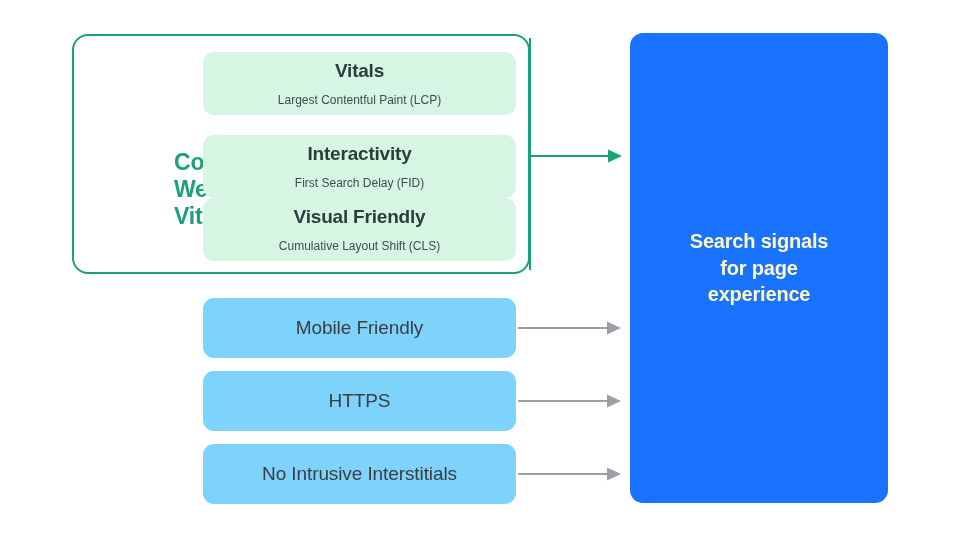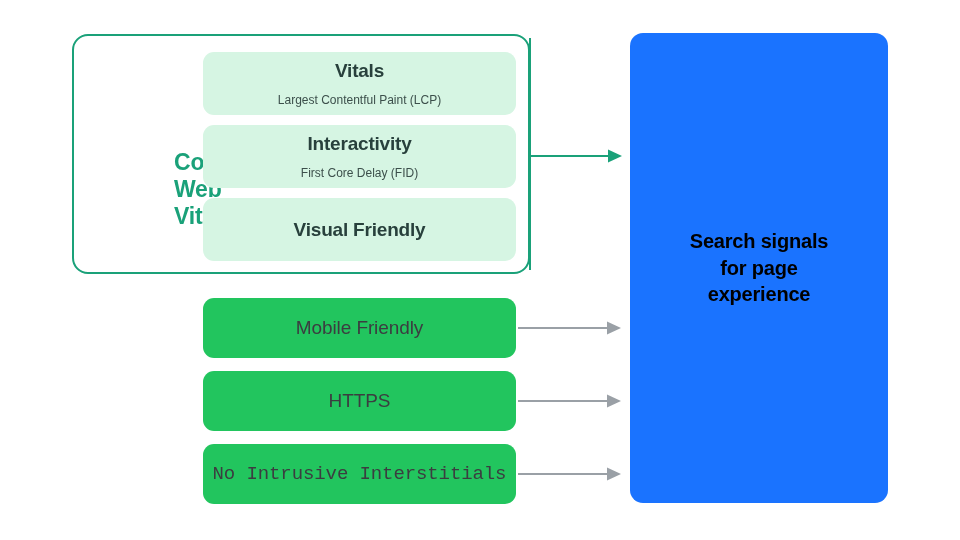--- a/index.html
+++ b/index.html
@@ -52,21 +52,21 @@
     width: 313px;
     height: 63px;
     background: #d6f5e3;
     border-radius: 11px;
     display: flex;
     flex-direction: column;
     align-items: center;
     justify-content: center;
   }
   .metric-card.m0 { top: 52px; }
-  .metric-card.m1 { top: 125px; }
+  .metric-card.m1 { top: 135px; }
   .metric-card.m2 { top: 198px; }
 
   .metric-title {
     font-size: 19px;
     font-weight: bold;
     color: #28403c;
     letter-spacing: -0.2px;
     line-height: 1.15;
   }
   .metric-sub {
@@ -76,29 +76,29 @@
     margin-top: 12px;
     line-height: 1.1;
   }
 
   
   .signal-card {
     position: absolute;
     left: 203px;
     width: 313px;
     height: 60px;
-    background: #22c55e;
+    background: #7dd3fc;
     border-radius: 11px;
     display: flex;
     align-items: center;
     justify-content: center;
   }
   .signal-card.s0 { top: 298px; }
   .signal-card.s1 { top: 371px; }
-  .signal-card.s2 { top: 444px; font-family: Liberation Mono, monospace; }
+  .signal-card.s2 { top: 444px; }
 
   .signal-label {
     font-size: 19px;
     color: #3b3d40;
     letter-spacing: -0.1px;
   }
 
   
   .blue-panel {
     position: absolute;
@@ -108,21 +108,21 @@
     height: 470px;
     background: #1a73ff;
     border-radius: 13px;
     display: flex;
     align-items: center;
     justify-content: center;
   }
   .blue-panel-text {
     font-size: 20px;
     font-weight: bold;
-    color: #000000;
+    color: #fef9c3;
     text-align: center;
     line-height: 1.32;
     letter-spacing: -0.2px;
     white-space: pre-line;
   }
 
   
   .arrow-layer {
     position: absolute;
     left: 0;
@@ -141,25 +141,26 @@
     <div class="cwv-label"><span>Core</span><br><span>Web</span><br><span>Vitals</span></div>
   </div>
 
   <div class="metric-card m0">
     <div class="metric-title">Vitals</div>
     <div class="metric-sub">Largest Contentful Paint (LCP)</div>
   </div>
 
   <div class="metric-card m1">
     <div class="metric-title">Interactivity</div>
-    <div class="metric-sub">First Core Delay (FID)</div>
+    <div class="metric-sub">First Search Delay (FID)</div>
   </div>
 
   <div class="metric-card m2">
     <div class="metric-title">Visual Friendly</div>
+    <div class="metric-sub">Cumulative Layout Shift (CLS)</div>
   </div>
 
   <div class="signal-card s0">
     <div class="signal-label">Mobile Friendly</div>
   </div>
 
   <div class="signal-card s1">
     <div class="signal-label">HTTPS</div>
   </div>
 

